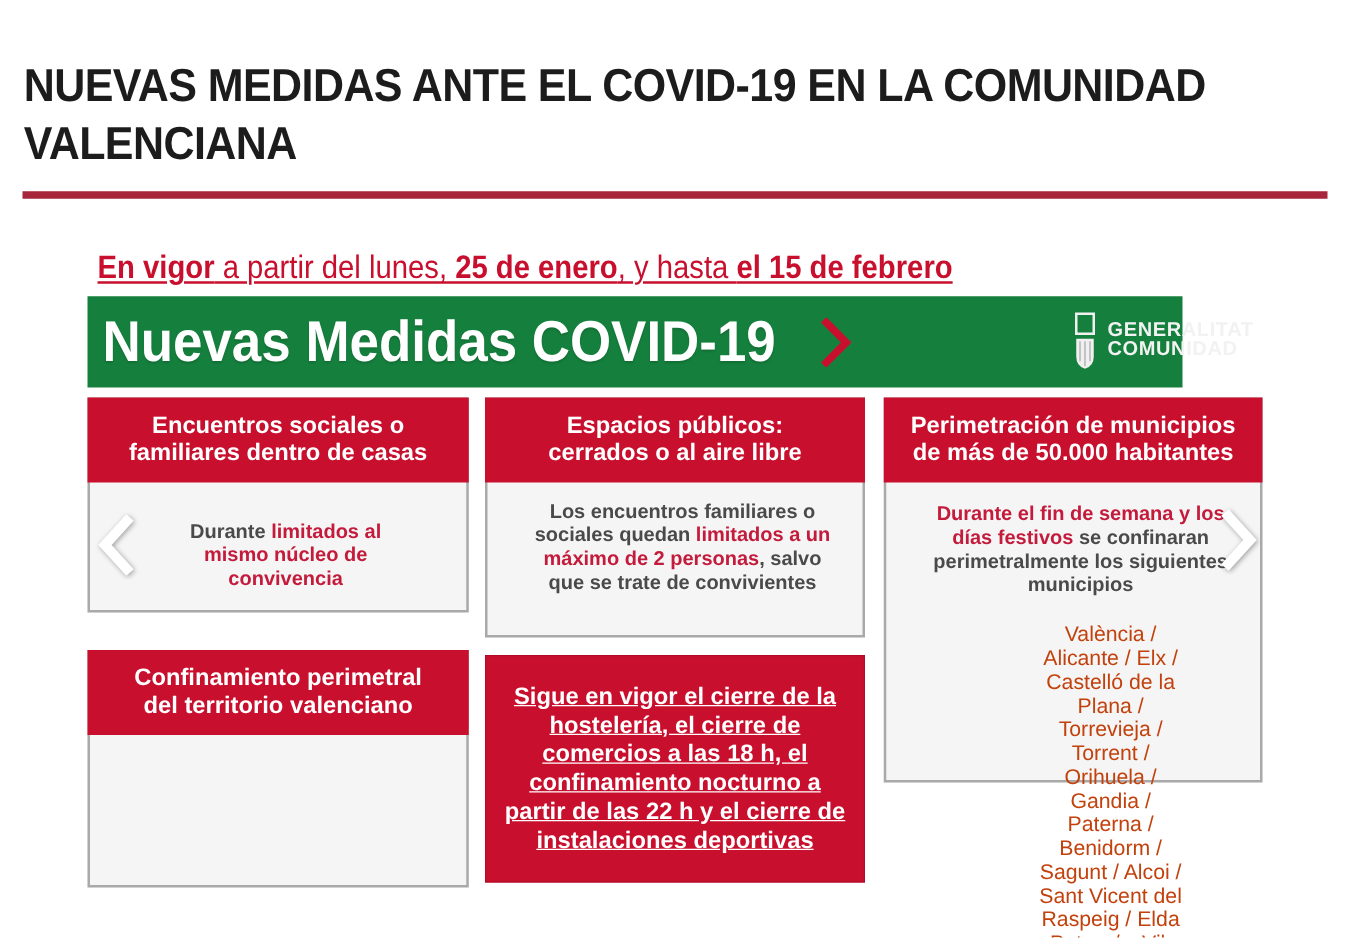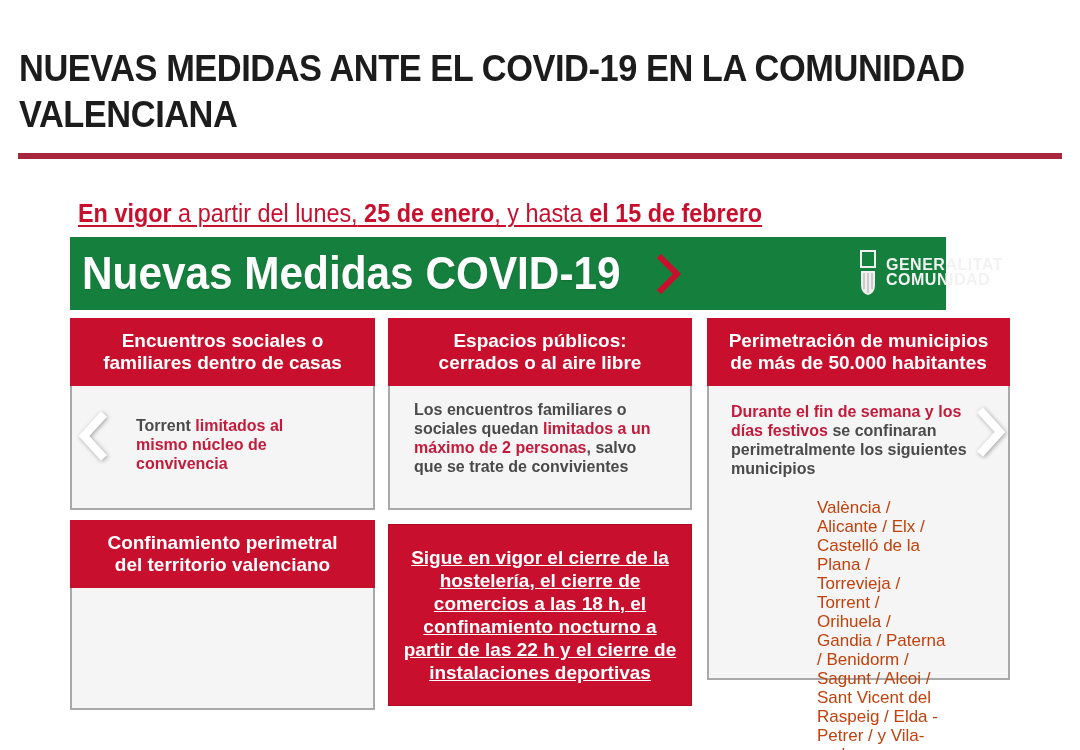--- a/index.html
+++ b/index.html
@@ -10,21 +10,21 @@
   .dates span{text-decoration:underline;text-decoration-thickness:2px;text-underline-offset:3px;}
   .dates .b{font-weight:bold;}
   .banner{position:absolute;left:70px;top:237px;width:876px;height:73px;background:#15803d;}
   .banner-title{position:absolute;left:12px;top:10px;font-size:46px;line-height:52px;font-weight:bold;color:#ffffff;white-space:nowrap;transform:scaleX(0.92);transform-origin:left top;text-shadow:0 1px 2px rgba(0,0,0,0.15);}
   .banner-chev{position:absolute;left:586px;top:17px;width:26px;height:40px;}
   .logo{position:absolute;left:788px;top:10px;width:140px;height:52px;}
   .logo-shield{position:absolute;left:0;top:2px;width:20px;height:48px;}
   .logo-text{position:absolute;left:28px;top:10px;font-size:16px;line-height:15px;color:#f2f2f2;font-weight:bold;letter-spacing:0.5px;}
   .card{position:absolute;background:#f5f5f5;border:2px solid #a9a9a9;box-sizing:border-box;}
   .card-head{position:absolute;left:-2px;right:-2px;top:-2px;background:#c8102e;color:#ffffff;font-weight:bold;font-size:19px;line-height:22px;text-align:center;display:flex;align-items:center;justify-content:center;}
-  .card-body{position:absolute;left:0;right:0;font-weight:bold;font-size:16px;line-height:19px;color:#4a4a4a;}
+  .card-body{position:absolute;left:12px;right:0;text-align:center;font-weight:bold;font-size:16px;line-height:19px;color:#4a4a4a;}
   .hl{color:#c41a3b;}
   .card-full{position:absolute;background:#c8102e;color:#ffffff;font-weight:bold;font-size:19px;line-height:23px;text-align:center;display:flex;align-items:center;justify-content:center;border:1px solid #b00c28;box-sizing:border-box;}
   .list{font-weight:normal;color:#c2410c;font-size:17px;line-height:19px;margin-left:48px;}
   .nav-arrow{position:absolute;width:36px;height:56px;}
 </style>
 </head>
 <body>
 
 <h1 class="page-title">NUEVAS MEDIDAS ANTE EL COVID-19 EN LA COMUNIDAD VALENCIANA</h1>
 <div class="title-rule"></div>
@@ -44,45 +44,45 @@
       <path d="M3 22 h14 v14 q0 8 -7 10 q-7 -2 -7 -10 z" fill="#f0f0f0"></path>
       <path d="M6 24 v16 M10 24 v20 M14 24 v16" stroke="#c4c4c4" stroke-width="1.6"></path>
     </svg>
     <div class="logo-text">
       <div>GENERALITAT</div>
       <div>COMUNIDAD</div>
     </div>
   </div>
 </div>
 
-<div class="card" style="left:70px;top:318px;width:305px;height:192px;">
+<div class="card" style="left:70px;top:318px;width:305px;height:172px;">
   <div class="card-head" style="height:68px;">
     <div>
       <div>Encuentros sociales o</div>
       <div>familiares dentro de casas</div>
     </div>
   </div>
   <div class="card-body" style="top:96px;padding:0 64px;">
-    <span>Torrent </span><span class="hl">limitados al mismo núcleo de convivencia</span>
+    <span>Durante </span><span class="hl">limitados al mismo núcleo de convivencia</span>
   </div>
 </div>
 
 <div class="card" style="left:388px;top:318px;width:304px;height:192px;">
   <div class="card-head" style="height:68px;">
     <div>
       <div>Espacios públicos:</div>
       <div>cerrados o al aire libre</div>
     </div>
   </div>
   <div class="card-body" style="top:80px;padding:0 24px;">
     <span>Los encuentros familiares o sociales quedan </span><span class="hl">limitados a un máximo de 2 personas</span><span>, salvo que se trate de convivientes</span>
   </div>
 </div>
 
-<div class="card" style="left:707px;top:318px;width:303px;height:362px;">
+<div class="card" style="left:707px;top:318px;width:303px;height:308px;">
   <div class="card-head" style="height:68px;">
     <div>
       <div>Perimetración de municipios</div>
       <div>de más de 50.000 habitantes</div>
     </div>
   </div>
   <div class="card-body" style="top:82px;padding:0 22px;">
     <span class="hl">Durante el fin de semana y los días festivos</span><span> se confinaran perimetralmente los siguientes municipios</span>
   </div>
   <div class="card-body list" style="top:178px;padding:0 60px;">València / Alicante / Elx / Castelló de la Plana / Torrevieja / Torrent / Orihuela / Gandia / Paterna / Benidorm / Sagunt / Alcoi / Sant Vicent del Raspeig / Elda - Petrer / y Vila-real</div>

